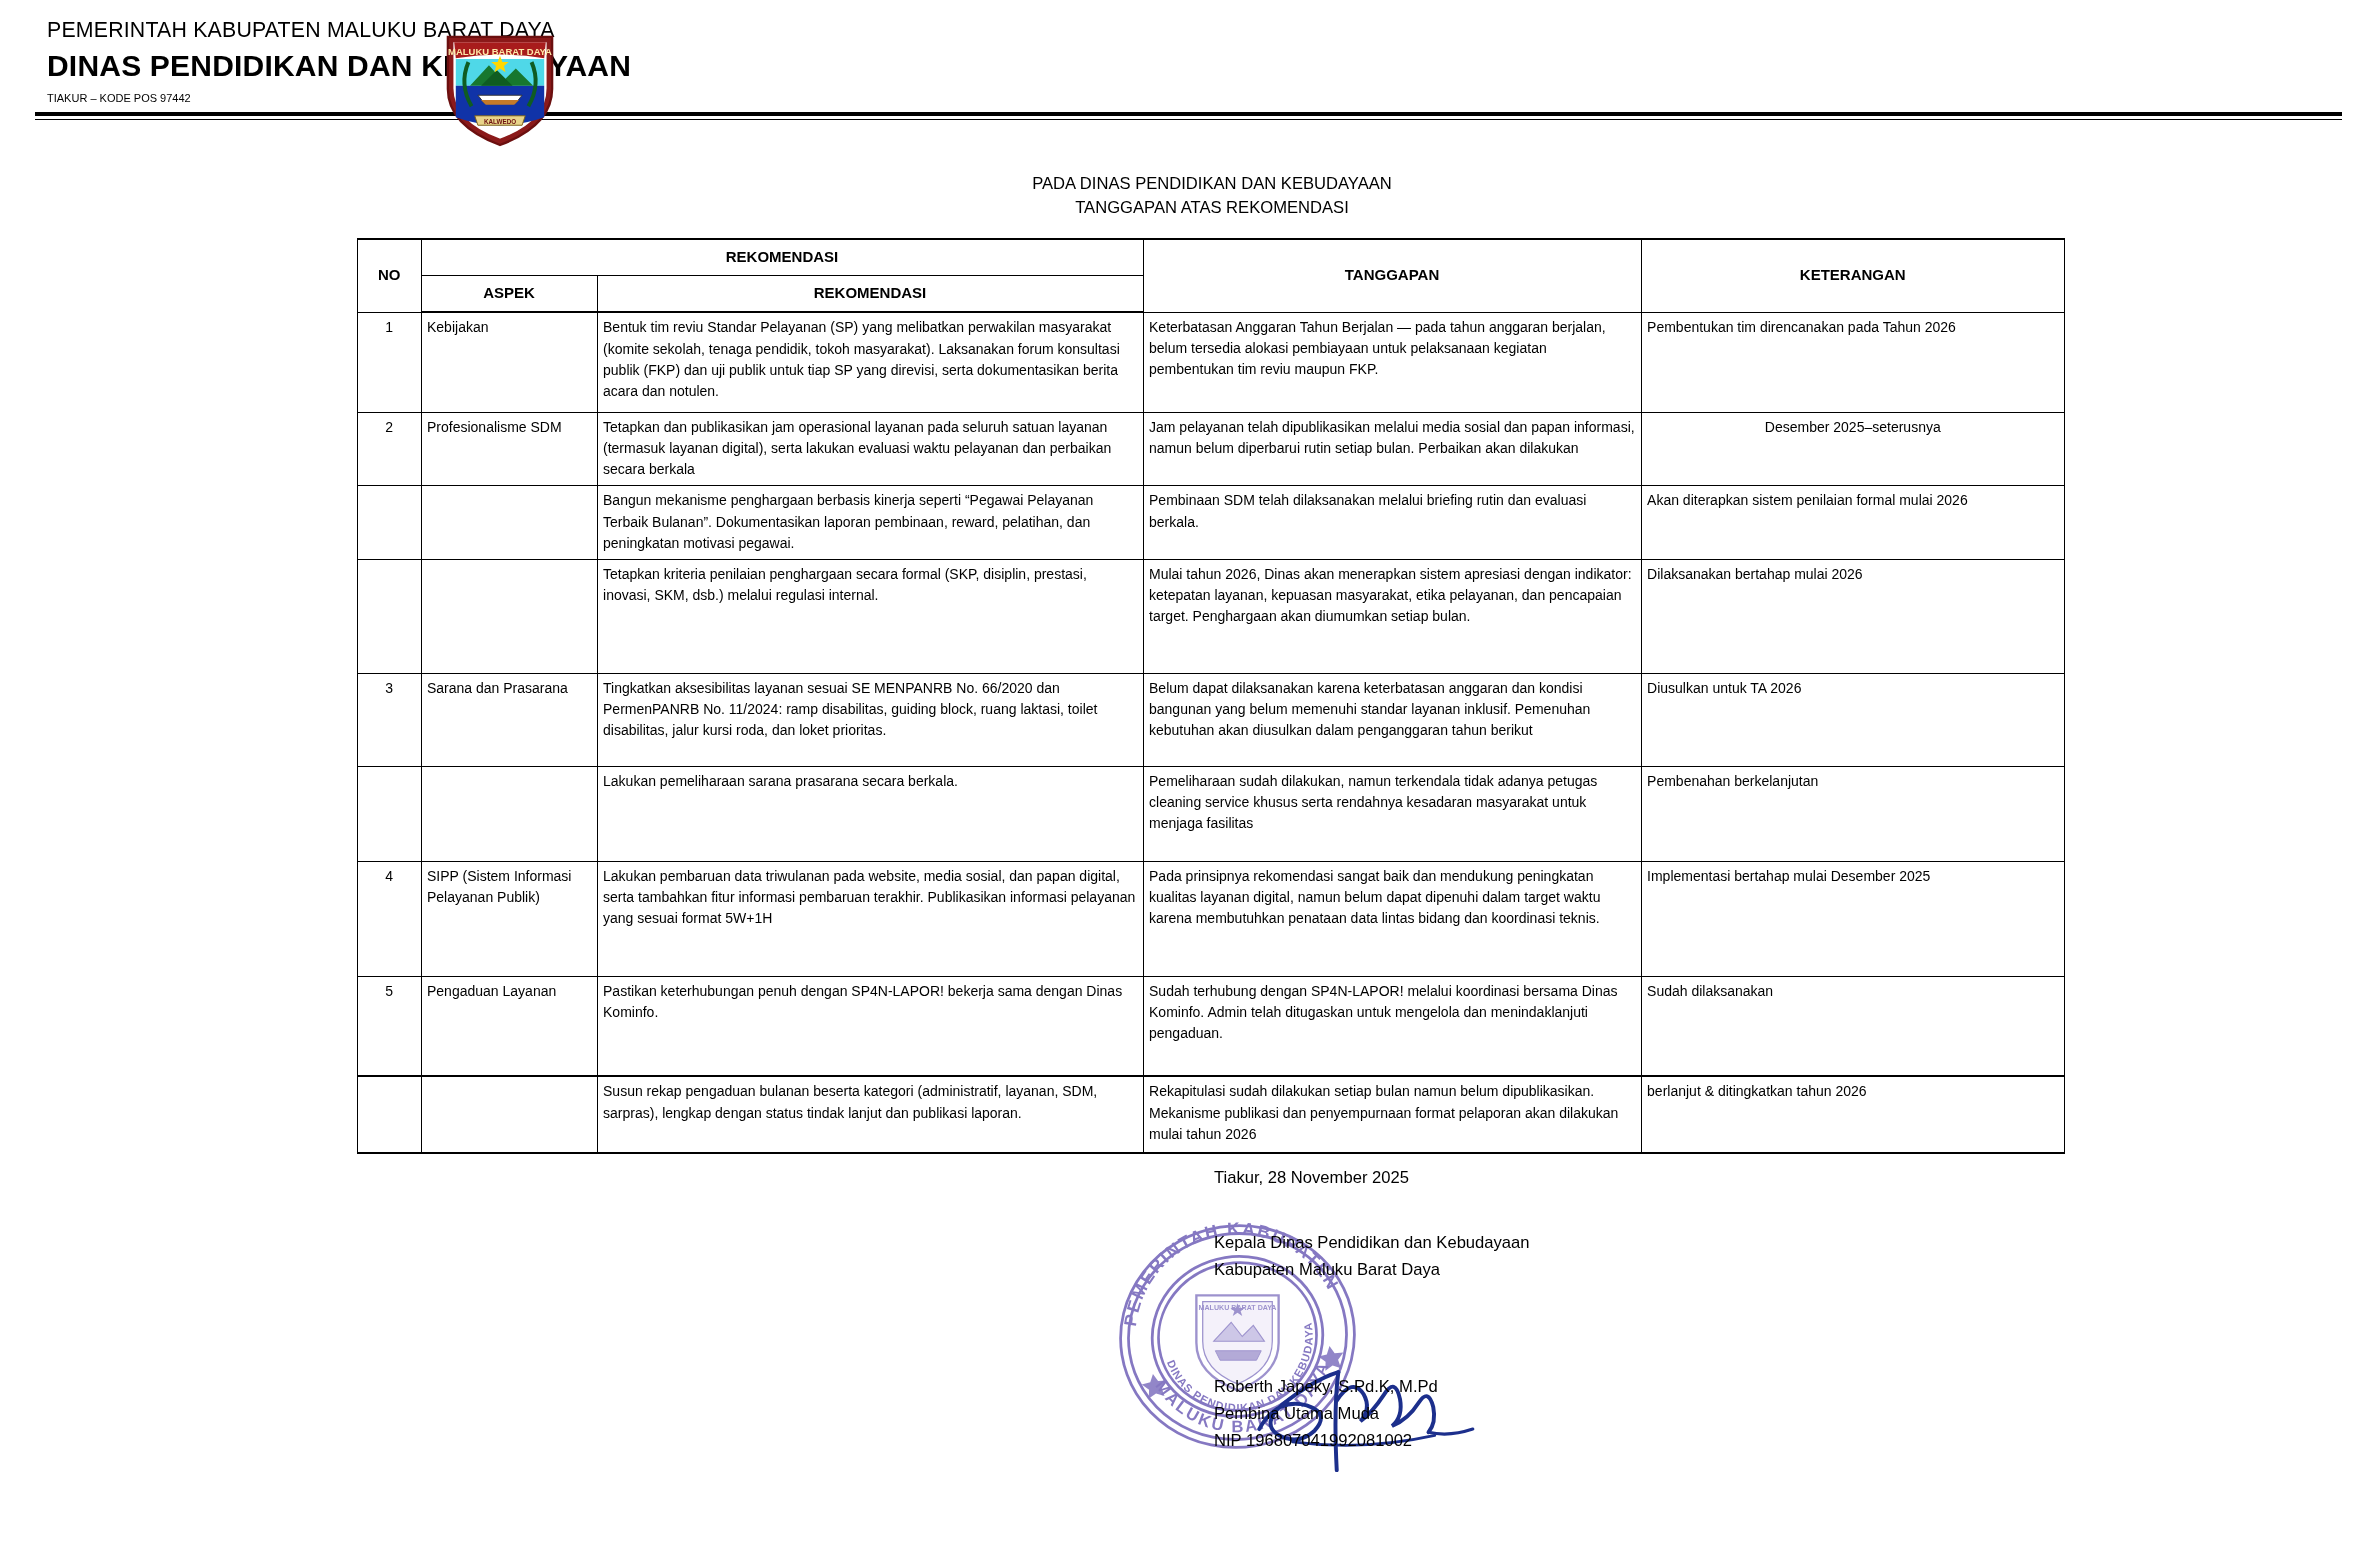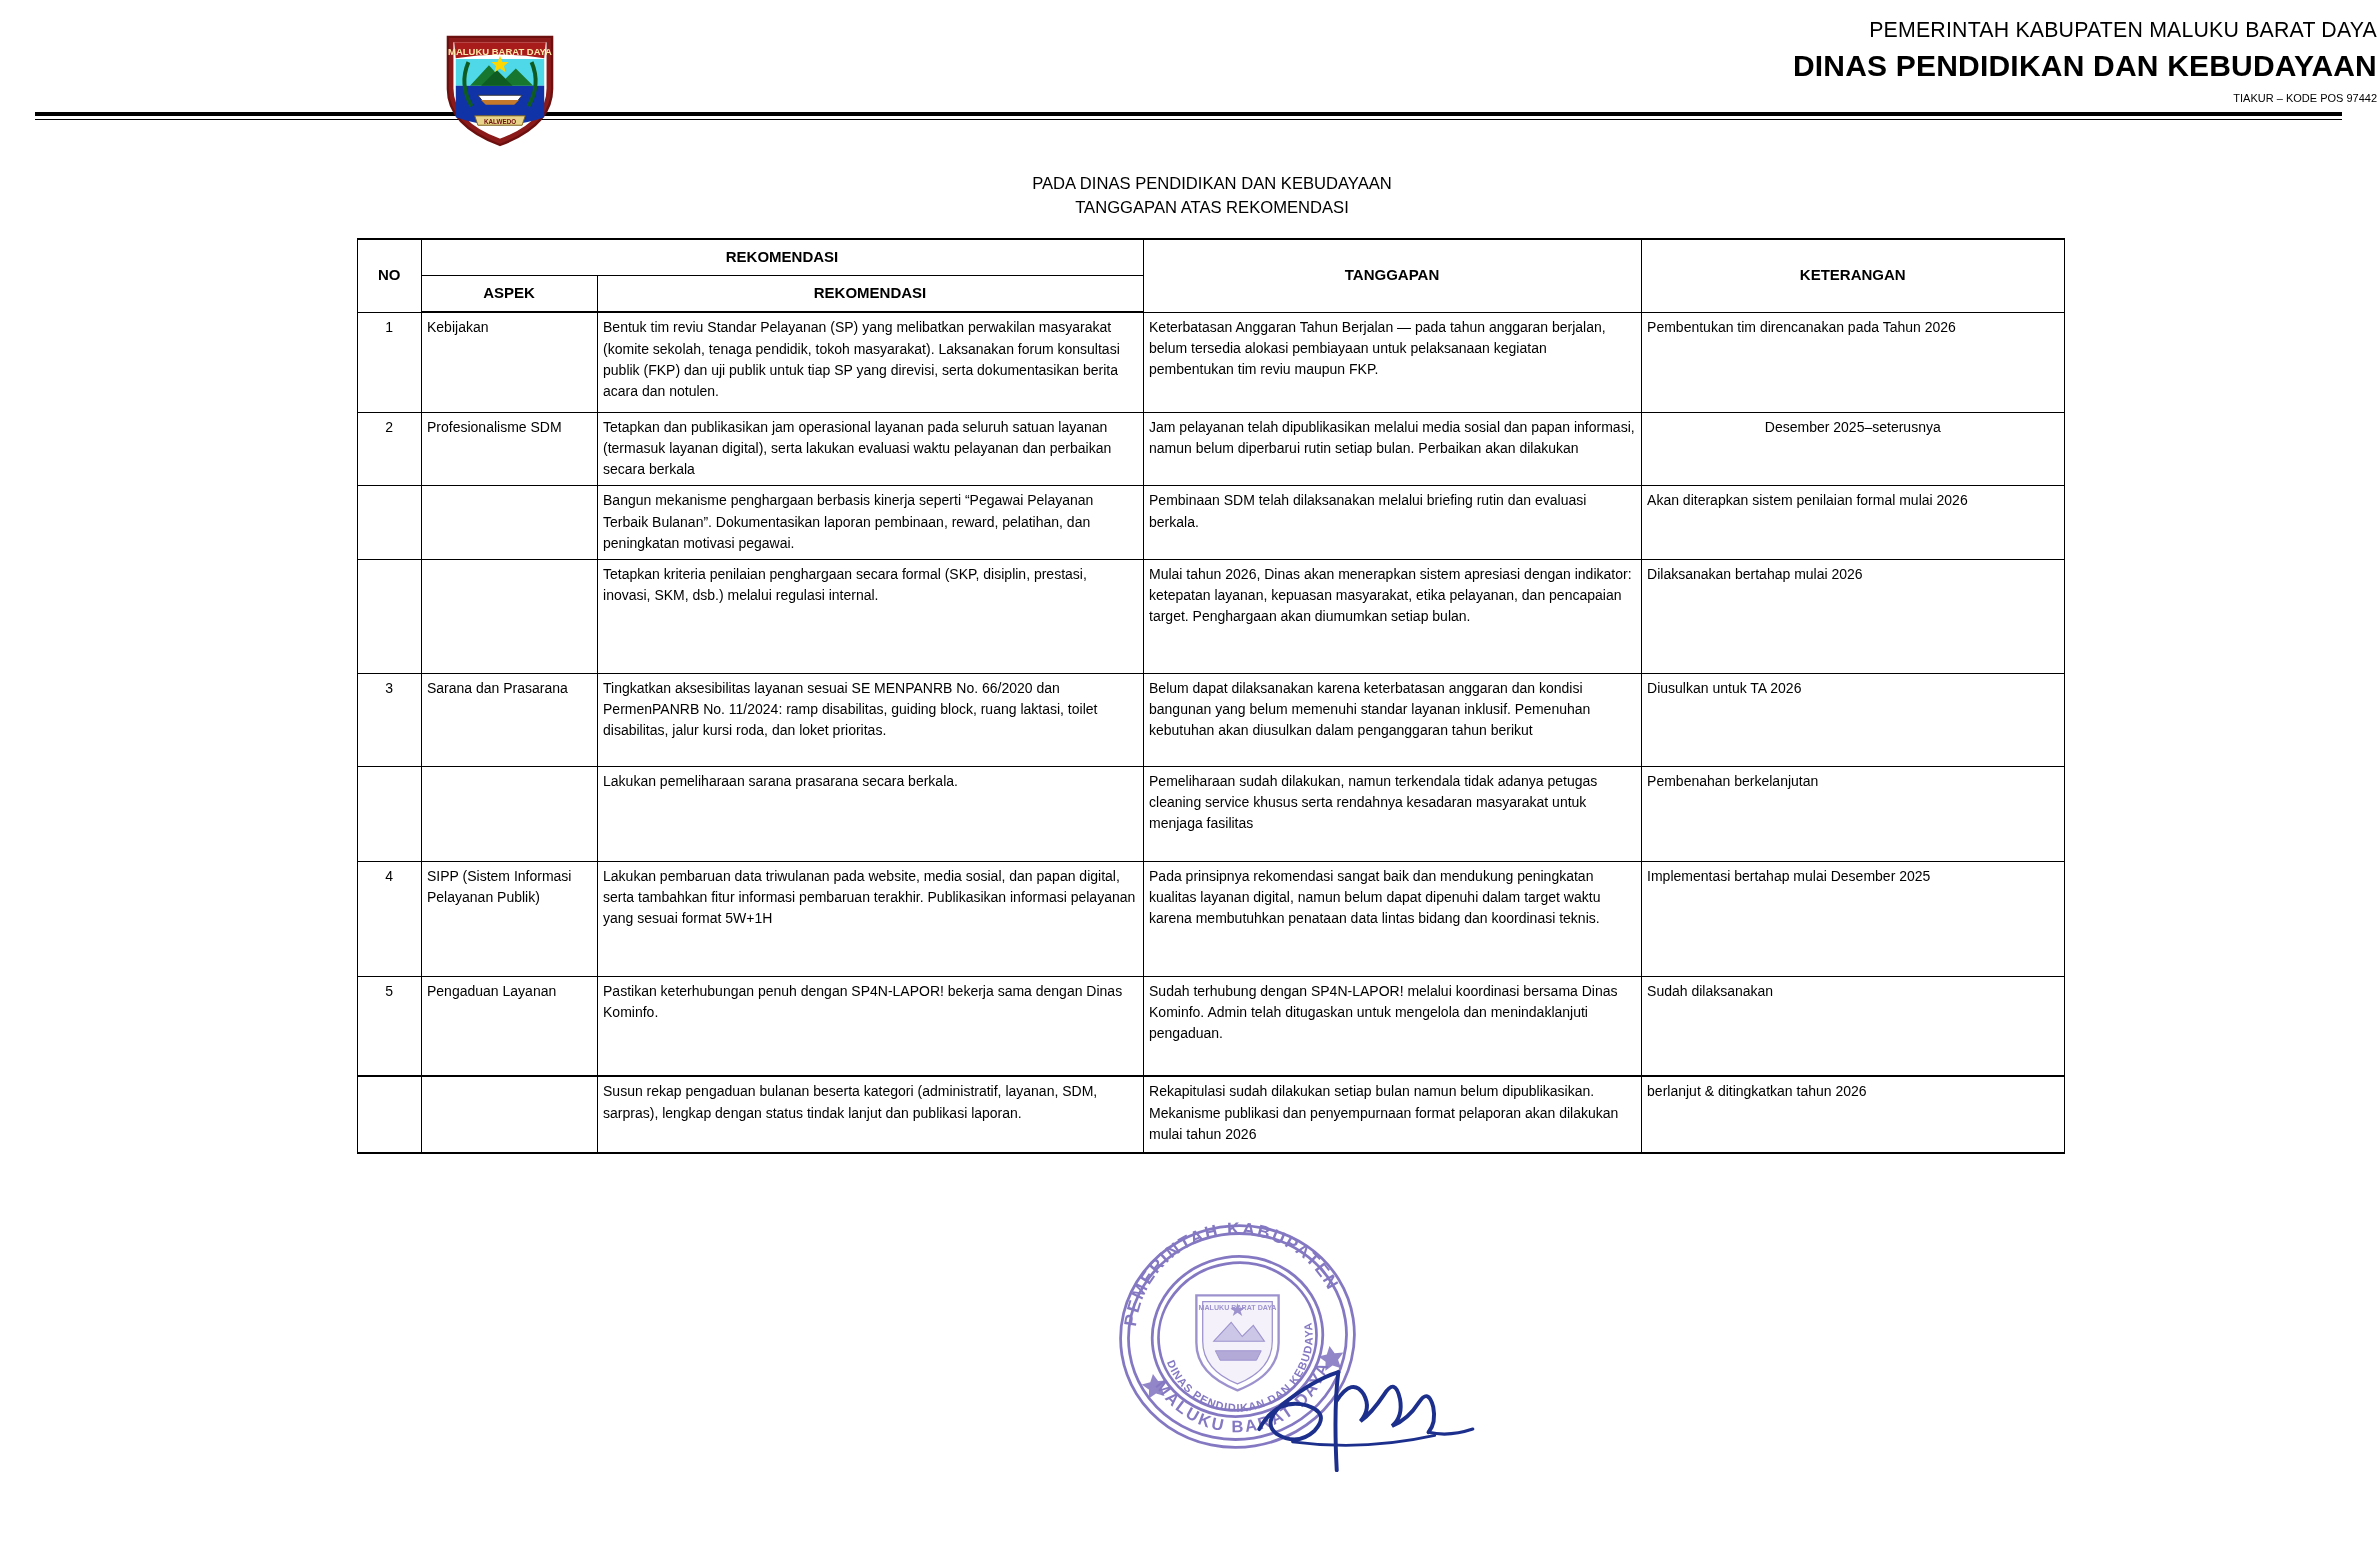--- a/index.html
+++ b/index.html
@@ -33,21 +33,22 @@
   .logo-wrap {
     position: absolute;
     left: 440px;
     top: 20.6px;
     width: 120px;
     height: 128px;
   }
   .logo-svg { display: block; width: 120px; height: 128px; }
 
   .lh-text {
-    text-align: right;
+    text-align: left;
+    padding-left: 47px;
     padding-right: 0px;
   }
   .lh-line1 {
     font-size: 21.3px;
     letter-spacing: 0.2px;
     line-height: 1.25;
     font-weight: 400;
   }
   .lh-line2 {
     font-size: 30px;
@@ -371,16 +372,25 @@
       <g fill="none" stroke="#1c2f8c" stroke-width="5" stroke-linecap="round">
         <path d="M18 96 Q40 56 78 66 Q108 76 88 98 Q66 118 40 102 Q22 88 46 66 Q86 34 118 24"></path>
         <path d="M118 24 Q112 70 116 148"></path>
         <path d="M116 60 Q136 30 150 52 Q160 70 146 86 Q160 76 176 52 Q190 30 196 58 Q200 80 186 92
                  Q206 84 220 62 Q232 44 238 68 Q242 88 232 100"></path>
         <path d="M232 100 Q258 106 288 96" stroke-width="4"></path>
         <path d="M60 112 Q150 124 240 104" stroke-width="3.5"></path>
       </g>
     </svg>
 
+    <div class="sig-block">
+      <div class="sig-date">Tiakur, 28 November 2025</div>
+      <div class="sig-role">Kepala Dinas Pendidikan dan Kebudayaan</div>
+      <div class="sig-role">Kabupaten Maluku Barat Daya</div>
+      <div class="sig-gap"></div>
+      <div class="sig-name">Roberth Japeky, S.Pd.K, M.Pd</div>
+      <div class="sig-name">Pembina Utama Muda</div>
+      <div class="sig-name">NIP 196807041992081002</div>
+    </div>
   </div>
 
 </div>
 
 
 </body></html>

